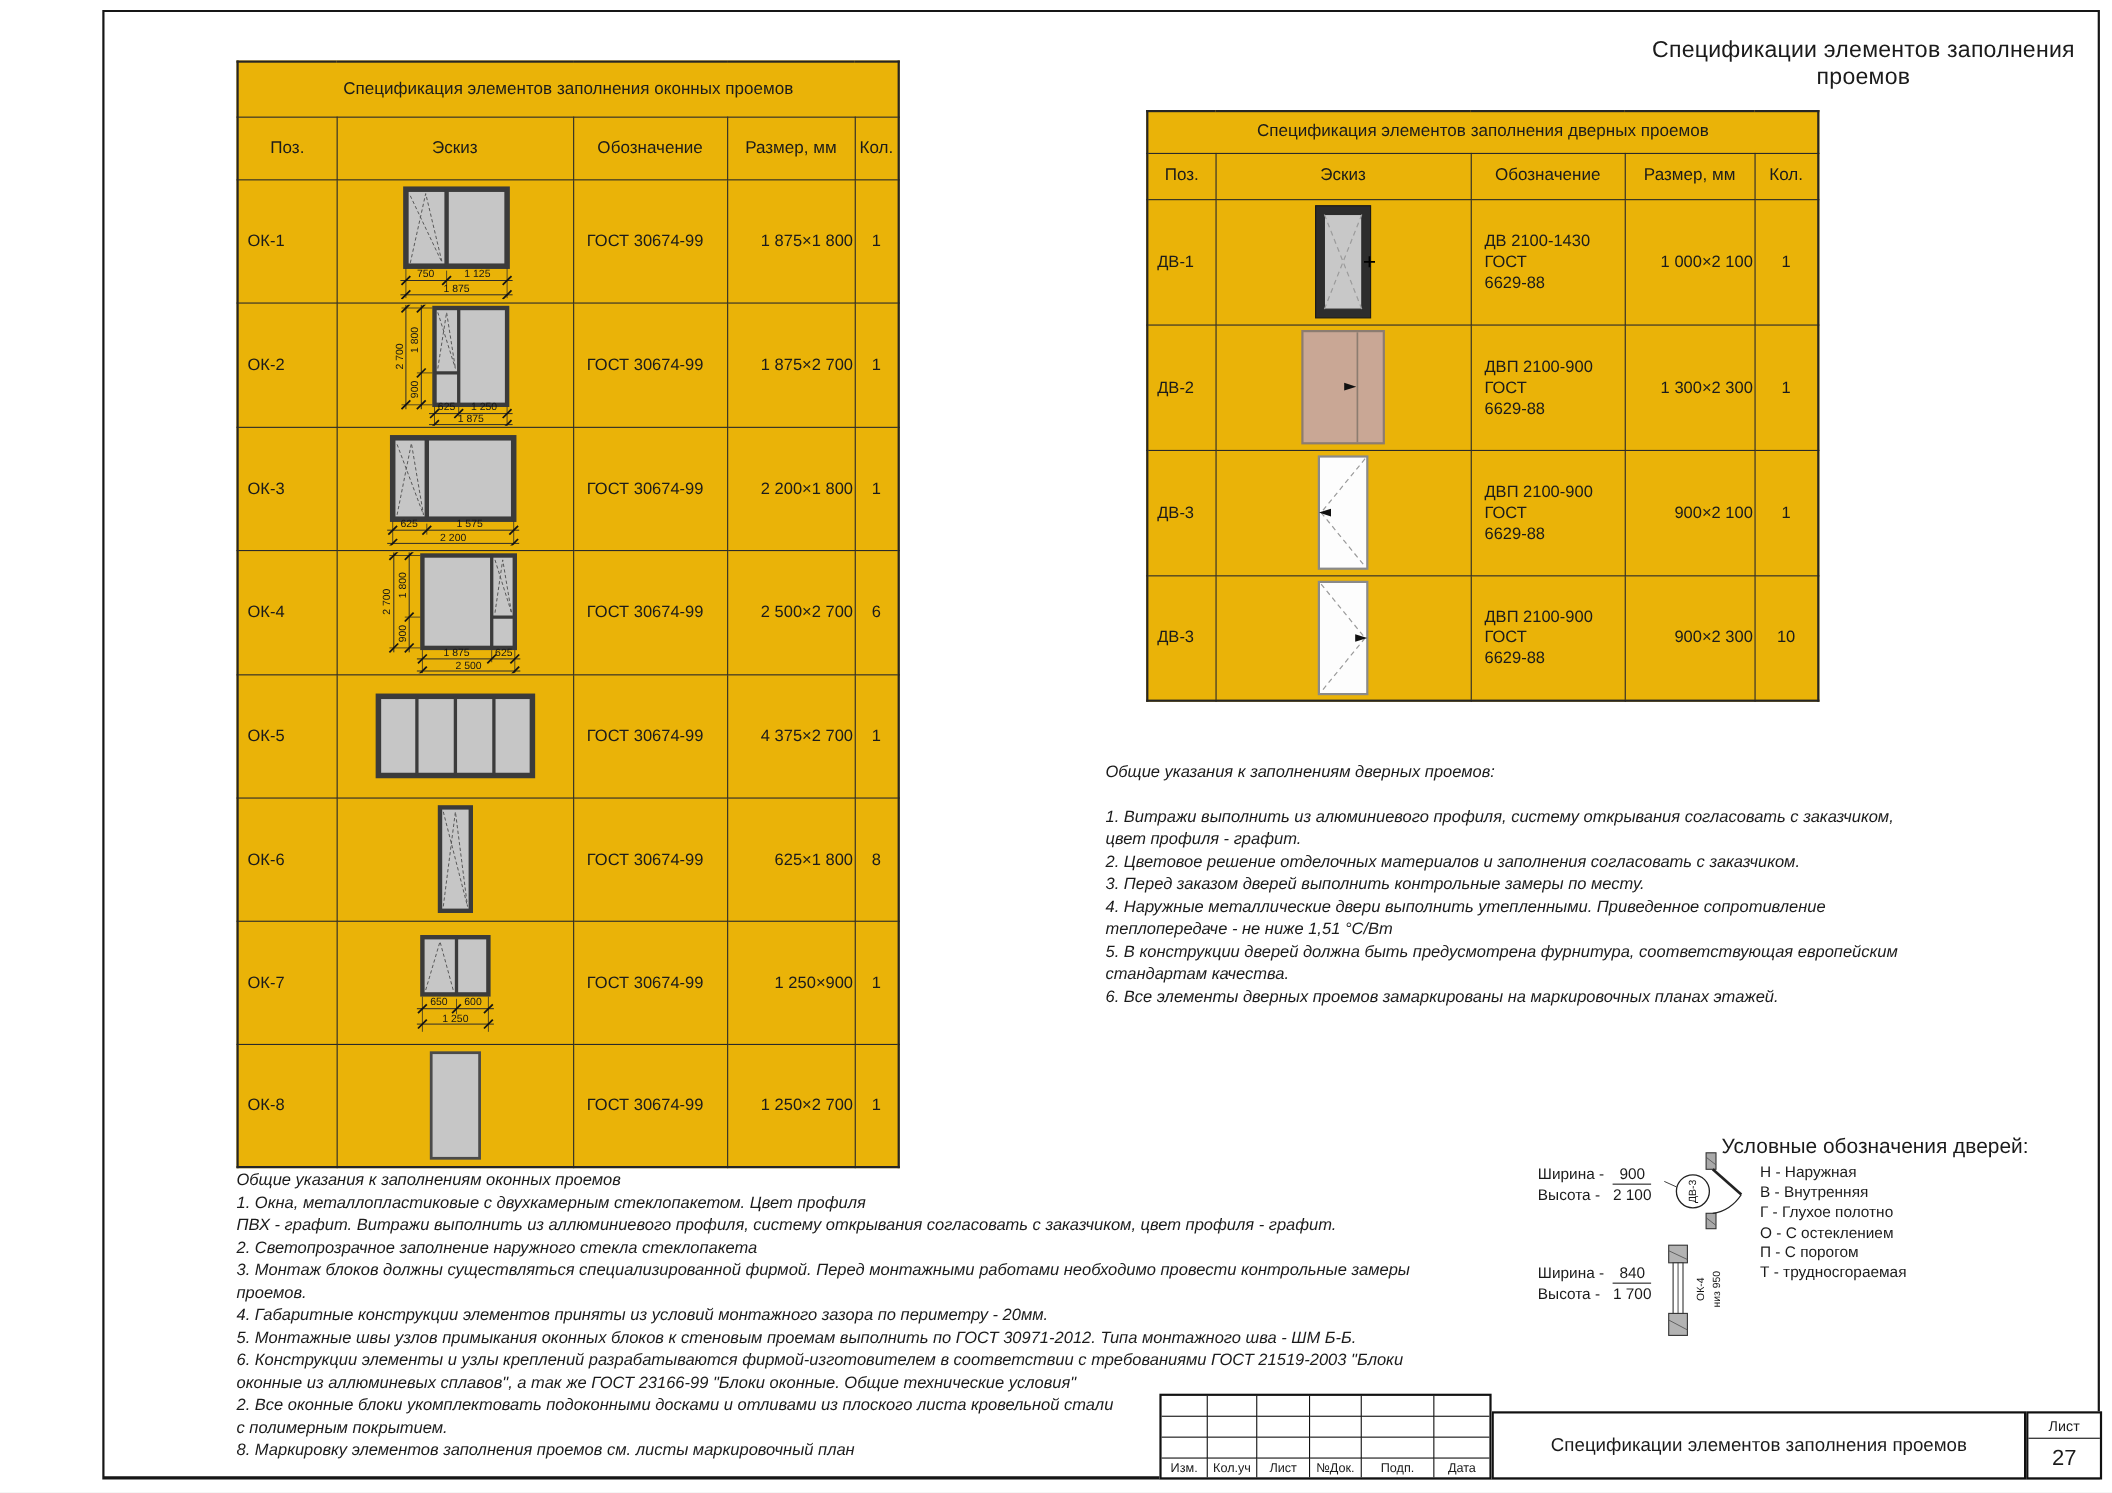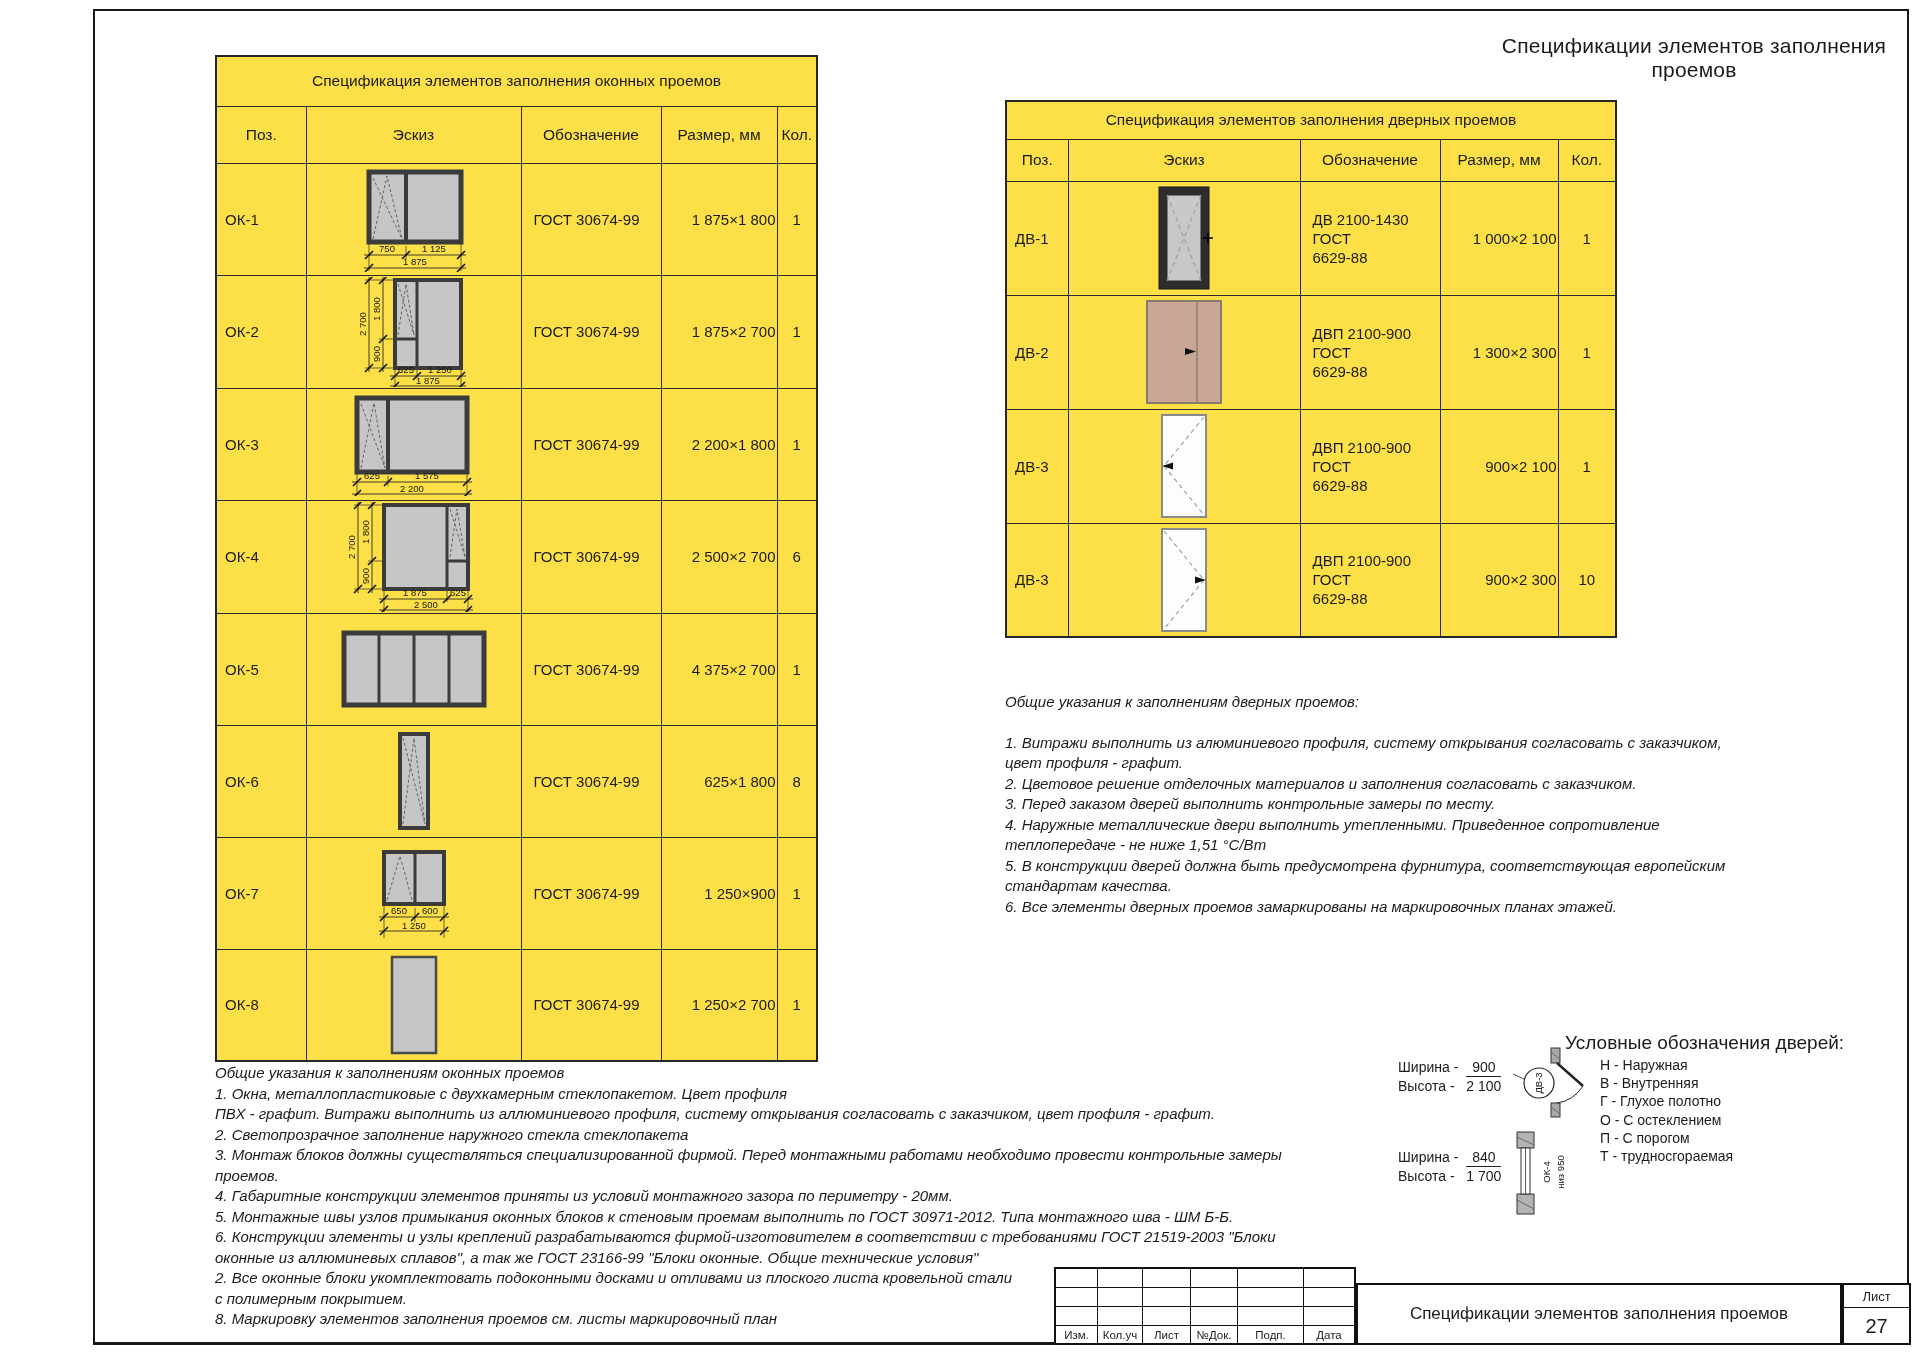--- a/index.html
+++ b/index.html
@@ -7,21 +7,21 @@
     position:relative; width:1920px; height:1357px; background:#ffffff;
     font-family:"Liberation Sans","DejaVu Sans",sans-serif; color:#1b1b1b; overflow:hidden;
   }
   .frame {
     position:absolute; left:93px; top:9px; width:1816px; height:1336px;
     border:2px solid #161616; border-bottom-width:3px; box-sizing:border-box;
   }
   .page-title { position:absolute; left:1480px; top:34px; width:428px; font-size:21px; text-align:center; letter-spacing:.2px; }
 
   
-  table.spec { position:absolute; border-collapse:collapse; table-layout:fixed; background:#fde047; border:2px solid #262626; }
+  table.spec { position:absolute; border-collapse:collapse; table-layout:fixed; background:#eab308; border:2px solid #262626; }
   .spec td { border:1px solid #2a2a2a; font-size:15px; vertical-align:middle; overflow:hidden; }
   .spec .t-title td { text-align:center; font-size:15.5px; }
   .spec .t-head td { text-align:center; font-size:15.5px; }
   .spec td.c-pos { padding-left:8px; }
   .spec td.c-sk  { text-align:center; padding:1px 0; }
   .spec td.c-des { padding-left:12px; white-space:pre-line; line-height:19px; }
   .spec td.c-size{ padding-left:10px;text-align:right; }
   .spec td.c-qty { text-align:center; }
 
   
@@ -288,21 +288,21 @@
           <rect x="7" y="3" width="44" height="96" fill="#c6c6c6" stroke="#4a4a4a" stroke-width="2.5"></rect>
         </svg>
       </td>
       <td class="c-des">ГОСТ 30674-99</td>
       <td class="c-size">1 250×2 700</td>
       <td class="c-qty">1</td>
     </tr>
   </tbody>
     </table>
 
-  <table class="spec" style="left:1005px; top:100px; width:610px;">
+  <table class="spec" style="left:1042px; top:100px; width:610px;">
     <colgroup>
         <col style="width:62px">
         <col style="width:232px">
         <col style="width:140px">
         <col style="width:118px">
         <col style="width:58px">
       </colgroup>
     <tbody>
         <tr class="t-title" style="height:38px">
       <td colspan="5">Спецификация элементов заполнения дверных проемов</td>

